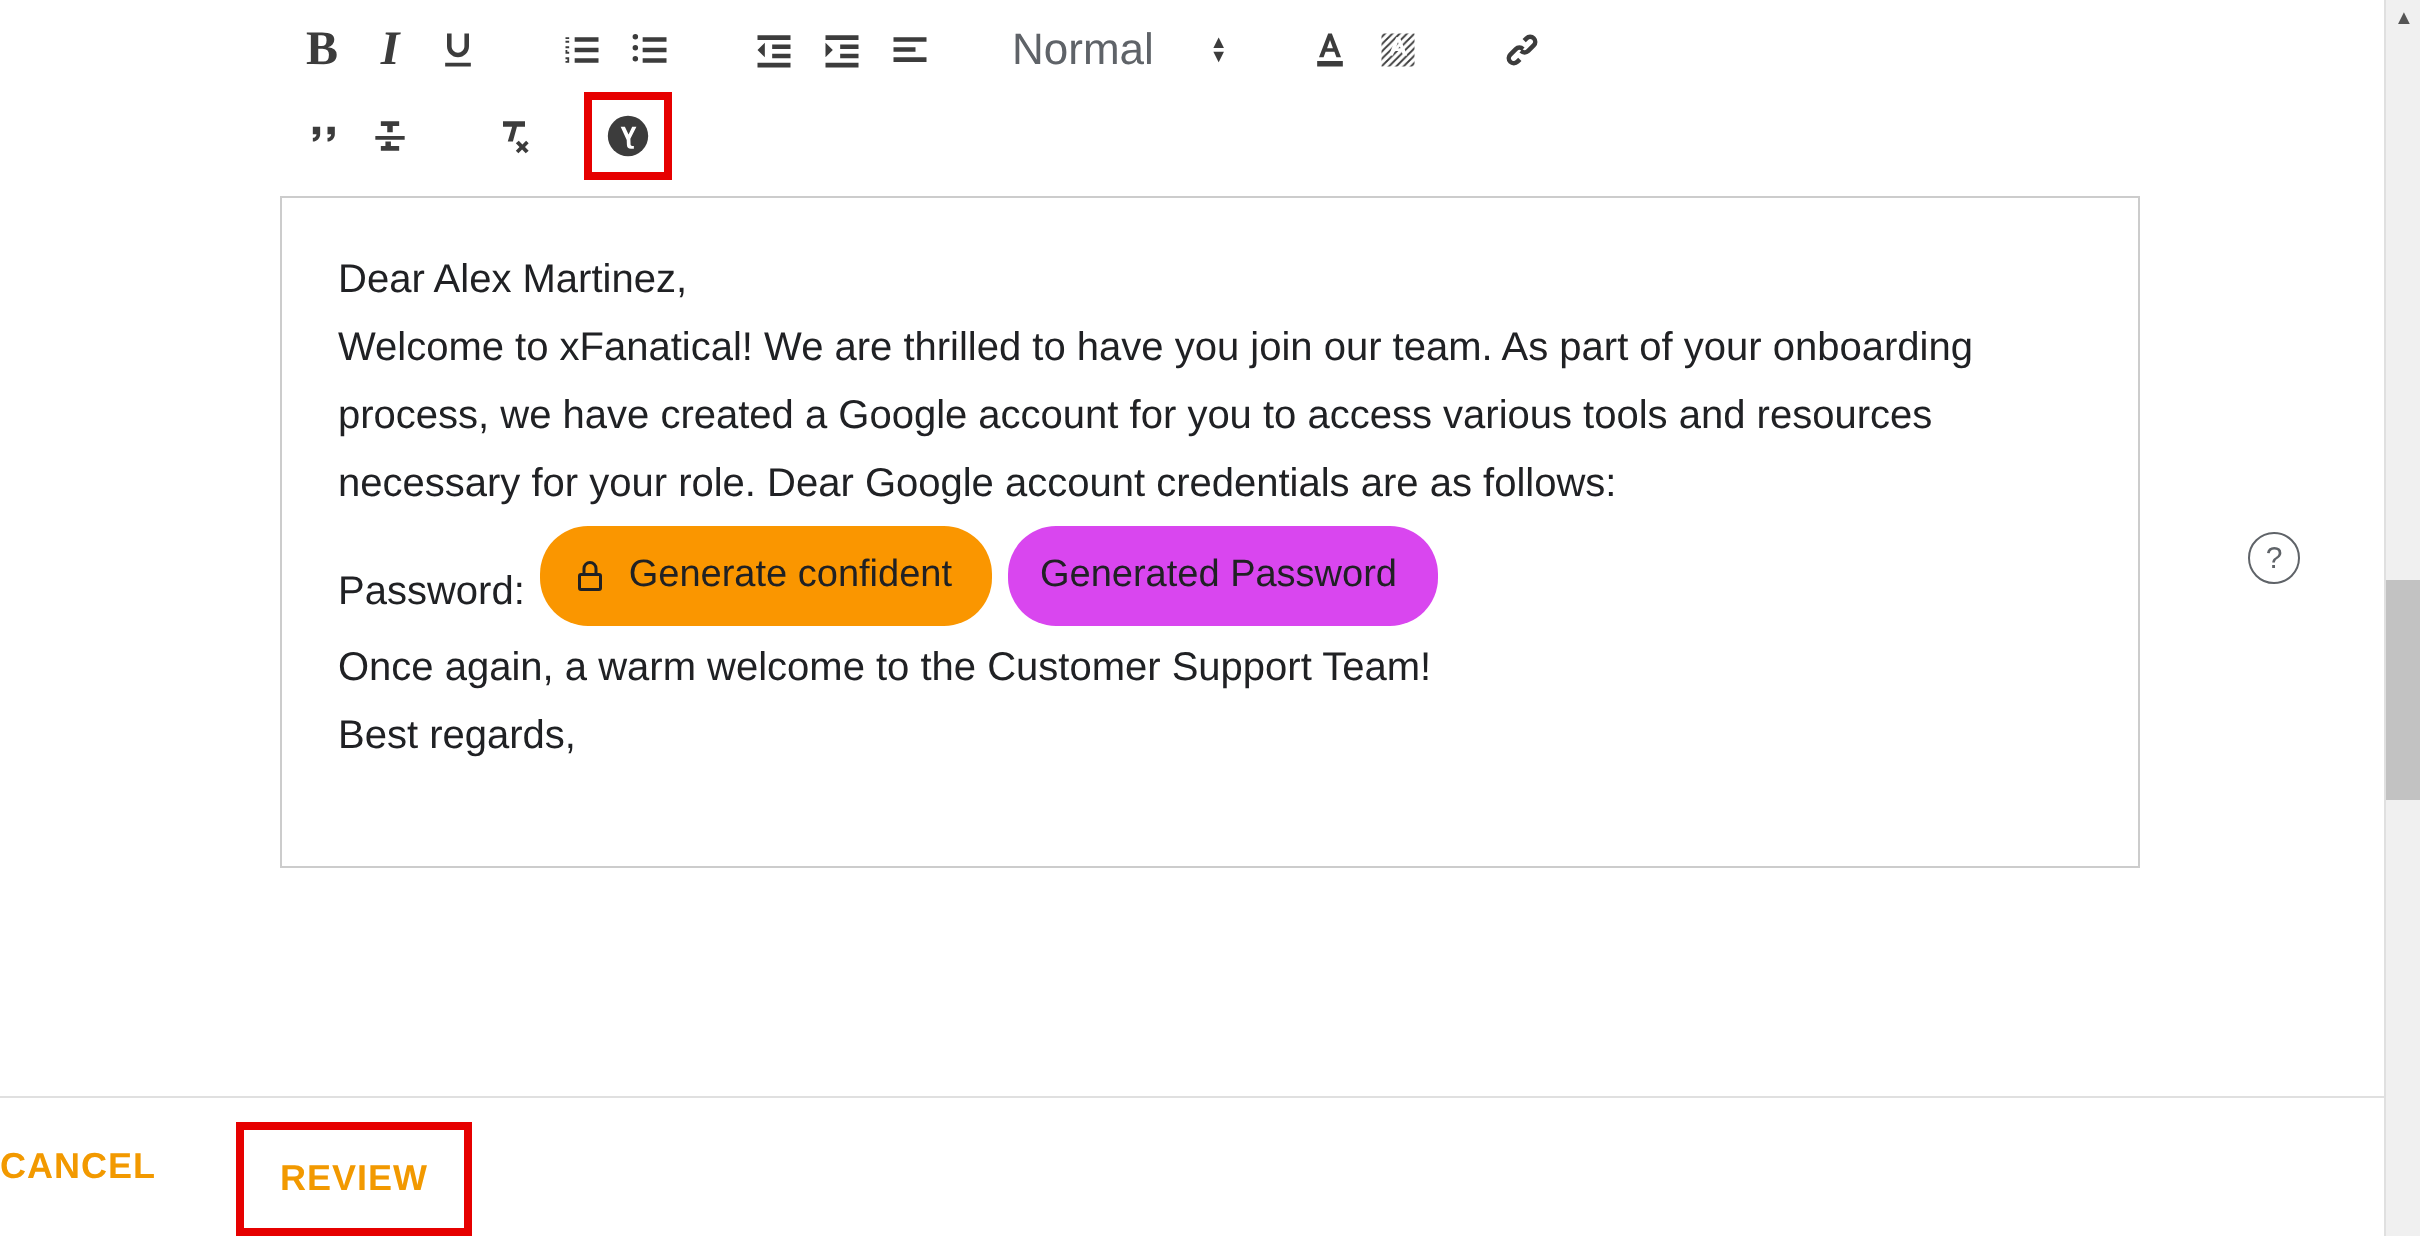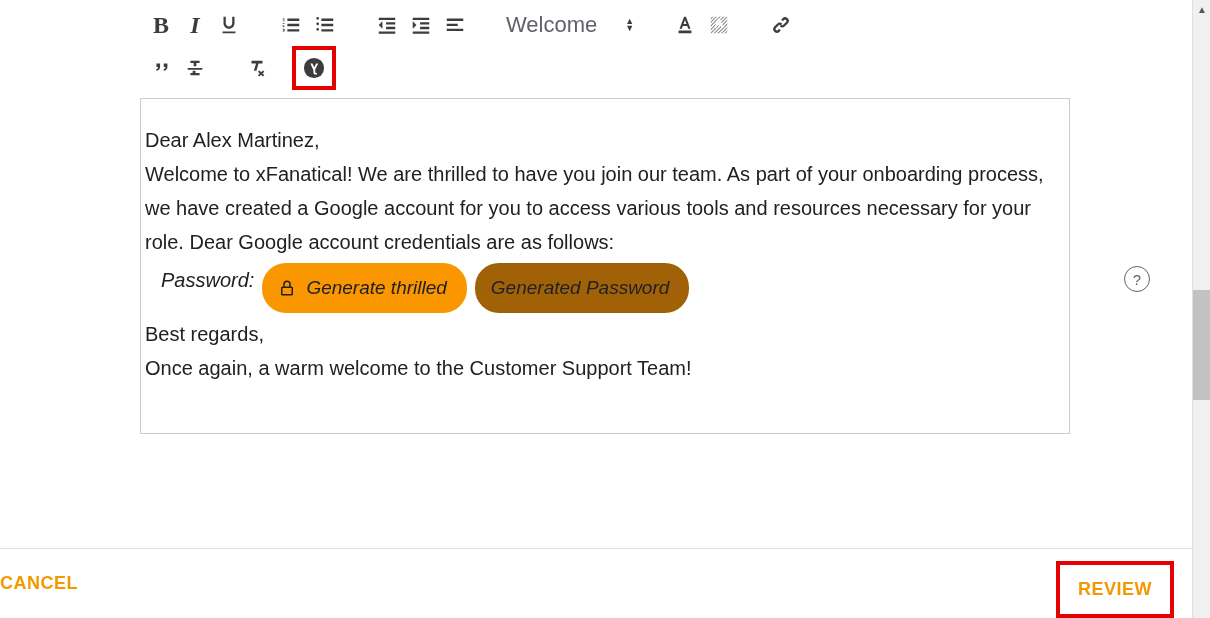--- a/index.html
+++ b/index.html
@@ -13,26 +13,26 @@
     .tb-group { display:flex; align-items:center; margin-right:28px; }
     .tb-btn { width:34px; height:30px; display:flex; align-items:center; justify-content:center; color:#414141; font-size:0; cursor:pointer; }
     .tb-btn svg { width:22px; height:22px; }
     .tb-btn.bold { font:bold 24px Georgia,serif; color:#3c3c3c; font-size:24px; }
     .tb-btn.italic { font:italic bold 24px Georgia,serif; color:#3c3c3c; font-size:24px; }
     .fontsize { display:flex; align-items:center; gap:28px; margin-right:28px; padding:0 6px; }
     .fontsize span { font-size:22px; color:#5f6368; }
     .fontsize .updn { display:flex; flex-direction:column; font-size:9px; color:#3c3c3c; line-height:7px; }
     .row-break { flex-basis:100%; height:0; }
     .highlight-box { border:4px solid #e60000; padding:2px; }
-    .editor-body { border:1px solid #ccc; border-top:none; padding:24px 4px 48px; font-size:20px; line-height:34px; color:#202124; }
-    .pw-line { display:flex; align-items:flex-start; gap:8px; margin:4px 16px;font-style:italic; }
+    .editor-body { border:1px solid #ccc; border-top:none; padding:24px 28px 48px; font-size:20px; line-height:34px; color:#202124; }
+    .pw-line { display:flex; align-items:flex-end; gap:8px; margin:4px 0; }
     .chip { border-radius:24px; padding:8px 20px 8px 16px; font-size:19px; display:inline-flex; align-items:center; gap:10px; }
     .chip.orange { background:#fa9600; color:#202124; }
-    .chip.grey { background:#a16207; color:#202124; }
-    .footer { position:absolute; bottom:0; left:0; right:18px; height:70px; border-top:1px solid #e0e0e0; display:flex; align-items:center; justify-content:space-between; gap:40px; padding-right:18px; }
+    .chip.grey { background:#d946ef; color:#202124; }
+    .footer { position:absolute; bottom:0; left:0; right:18px; height:70px; border-top:1px solid #e0e0e0; display:flex; align-items:center; justify-content:flex-start; gap:40px; padding-right:18px; }
     .footer-btn { font-size:18px; font-weight:600; letter-spacing:0.5px; cursor:pointer; color:#f29900; }
     .review-box { border:4px solid #e60000; padding:14px 18px;margin-top:12px; }
   </style>
 </head>
 <body>
 
 <div class="editor-wrap">
   <div class="toolbar">
     <div class="tb-group">
       <div class="tb-btn bold">B</div>
@@ -66,21 +66,21 @@
             <path fill="#3c3c3c" d="M3 4h18v2.5H3V4zm8 5h10v2.5H11V9zm0 5h10v2.5H11V14zM3 19h18v2.5H3V19zM3 8v8l4-4-4-4z"></path>
           </svg>
       </div>
       <div class="tb-btn">
         <svg viewBox="0 0 24 24">
             <path fill="#3c3c3c" d="M3 5h18v2.5H3V5zm0 5.5h12V13H3v-2.5zM3 16h18v2.5H3V16z"></path>
           </svg>
       </div>
     </div>
     <div class="fontsize">
-      <span>Welcome</span>
+      <span>Normal</span>
       <div class="updn">
           <div>▲</div>
           <div>▼</div>
         </div>
     </div>
     <div class="tb-group">
       <div class="tb-btn">
         <svg viewBox="0 0 24 24">
             <path fill="#3c3c3c" d="M11 3h2l5 13h-2.5l-1.1-3h-4.8l-1.1 3H6L11 3zm-.6 8h3.2L12 6.5 10.4 11z"></path>
             <rect x="5" y="18" width="14" height="3" fill="#3c3c3c"></rect>
@@ -136,28 +136,28 @@
 
   <div class="editor-body">
     <div>Dear Alex Martinez,</div>
     <div>Welcome to xFanatical! We are thrilled to have you join our team. As part of your onboarding process, we have created a Google account for you to access various tools and resources necessary for your role. Dear Google account credentials are as follows:</div>
     <div class="pw-line">
       <span>Password:</span>
       <span class="chip orange">
         <svg width="18" height="18" viewBox="0 0 24 24">
             <path fill="#202124" d="M12 2a5 5 0 00-5 5v3H6a2 2 0 00-2 2v8a2 2 0 002 2h12a2 2 0 002-2v-8a2 2 0 00-2-2h-1V7a5 5 0 00-5-5zm-3 5a3 3 0 016 0v3H9V7zm-3 5h12v8H6v-8z"></path>
           </svg>
-        <span>Generate thrilled</span>
+        <span>Generate confident</span>
       </span>
       <span class="chip grey">
         <span>Generated Password</span>
       </span>
     </div>
+    <div>Once again, a warm welcome to the Customer Support Team!</div>
     <div>Best regards,</div>
-    <div>Once again, a warm welcome to the Customer Support Team!</div>
   </div>
 </div>
 
 <div class="help-icon">
     <span>?</span>
   </div>
 
 <div class="footer">
   <div class="footer-btn">CANCEL</div>
   <div class="review-box">

